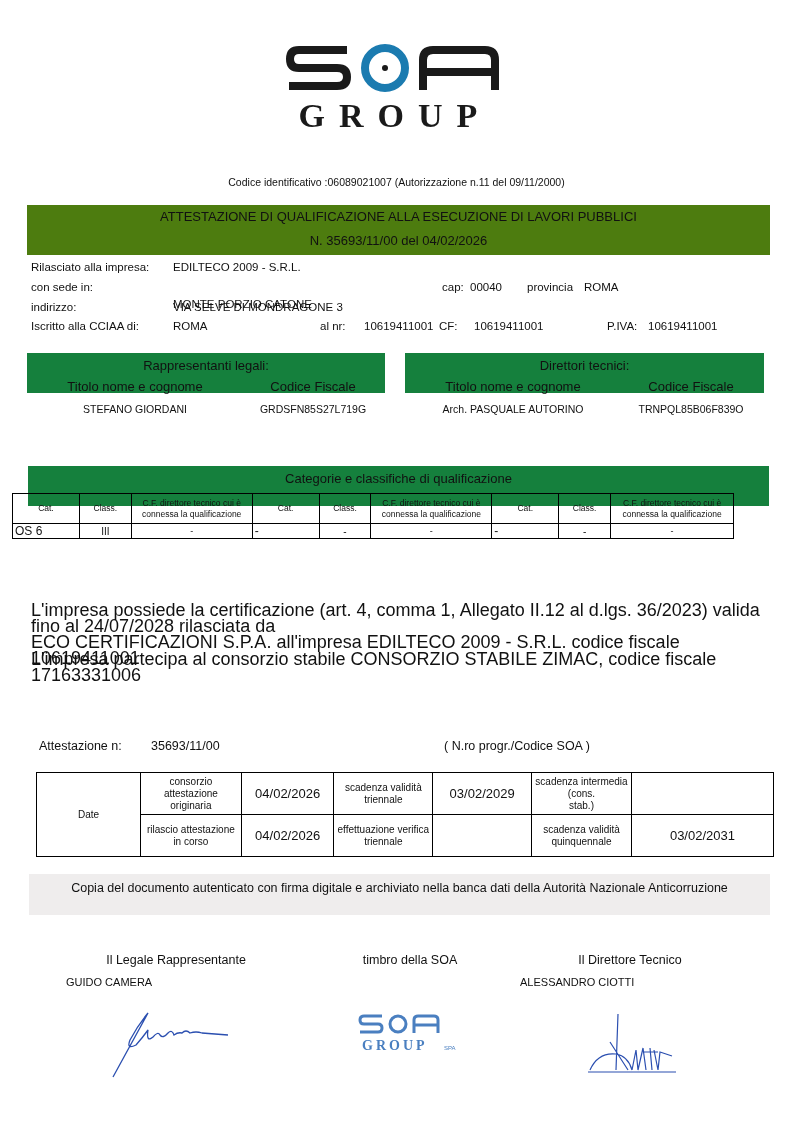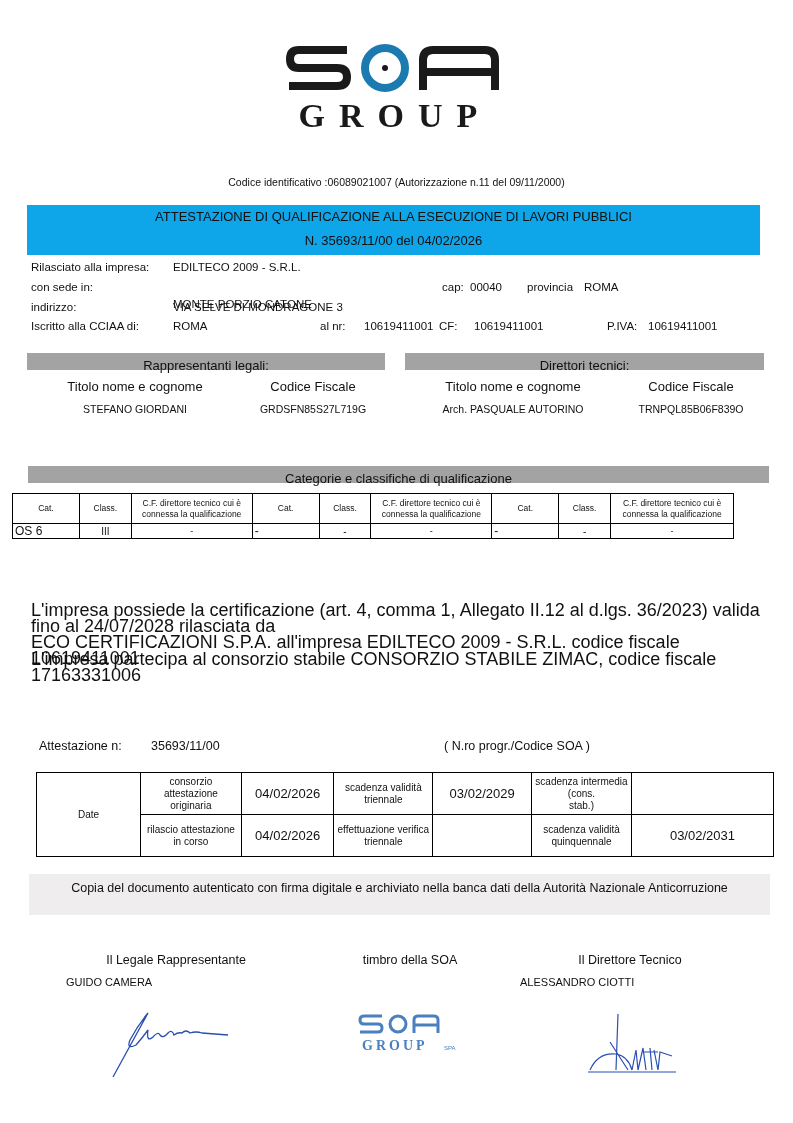--- a/index.html
+++ b/index.html
@@ -1,24 +1,24 @@
 <!DOCTYPE html>
 <html><head>
 <meta charset="utf-8">
 <style>
   html,body{margin:0;padding:0;background:#fff;}
   body{width:793px;height:1123px;position:relative;overflow:hidden;font-family:"Liberation Sans",sans-serif;color:#111;}
   .abs{position:absolute;}
   .logo{left:285px;top:32px;width:220px;height:100px;}
   .code-line{left:0;width:793px;top:176px;text-align:center;font-size:10.5px;}
-  .title-box{left:27px;top:205px;width:733px;height:50px;background:#0ea5e9;}
+  .title-box{left:27px;top:205px;width:733px;height:50px;background:#4d7c0f;padding-left:10px;}
   .title1{left:0;width:100%;top:4px;text-align:center;font-size:13px;}
   .title2{left:0;width:100%;top:28px;text-align:center;font-size:13px;}
   .info{font-size:11.5px;}
-  .gray-band{background:#a3a3a3;height:17px;font-size:13px;text-align:center;line-height:26px;}
+  .gray-band{background:#15803d;height:40px;font-size:13px;text-align:center;line-height:26px;}
   .sub-h{font-size:13px;text-align:center;}
   .sub-v{font-size:10.5px;text-align:center;}
   table.cat{border-collapse:collapse;position:absolute;left:12px;top:493px;width:722px;}
   table.cat td{border:1px solid #000;font-size:9px;text-align:center;height:14px;padding:0 2px;}
   table.cat tr.hdr td{height:29px;font-size:8.5px;line-height:11px;}
   table.cat td.catv{text-align:left;font-size:12px;}
   table.cat td.cls{font-size:10px;}
   .para{left:31px;font-size:18px;line-height:16px;}
   table.dates{border-collapse:collapse;position:absolute;left:36px;top:772px;width:738px;}
   table.dates td{border:1px solid #000;text-align:center;font-size:10px;line-height:12px;padding:0 2px;}

